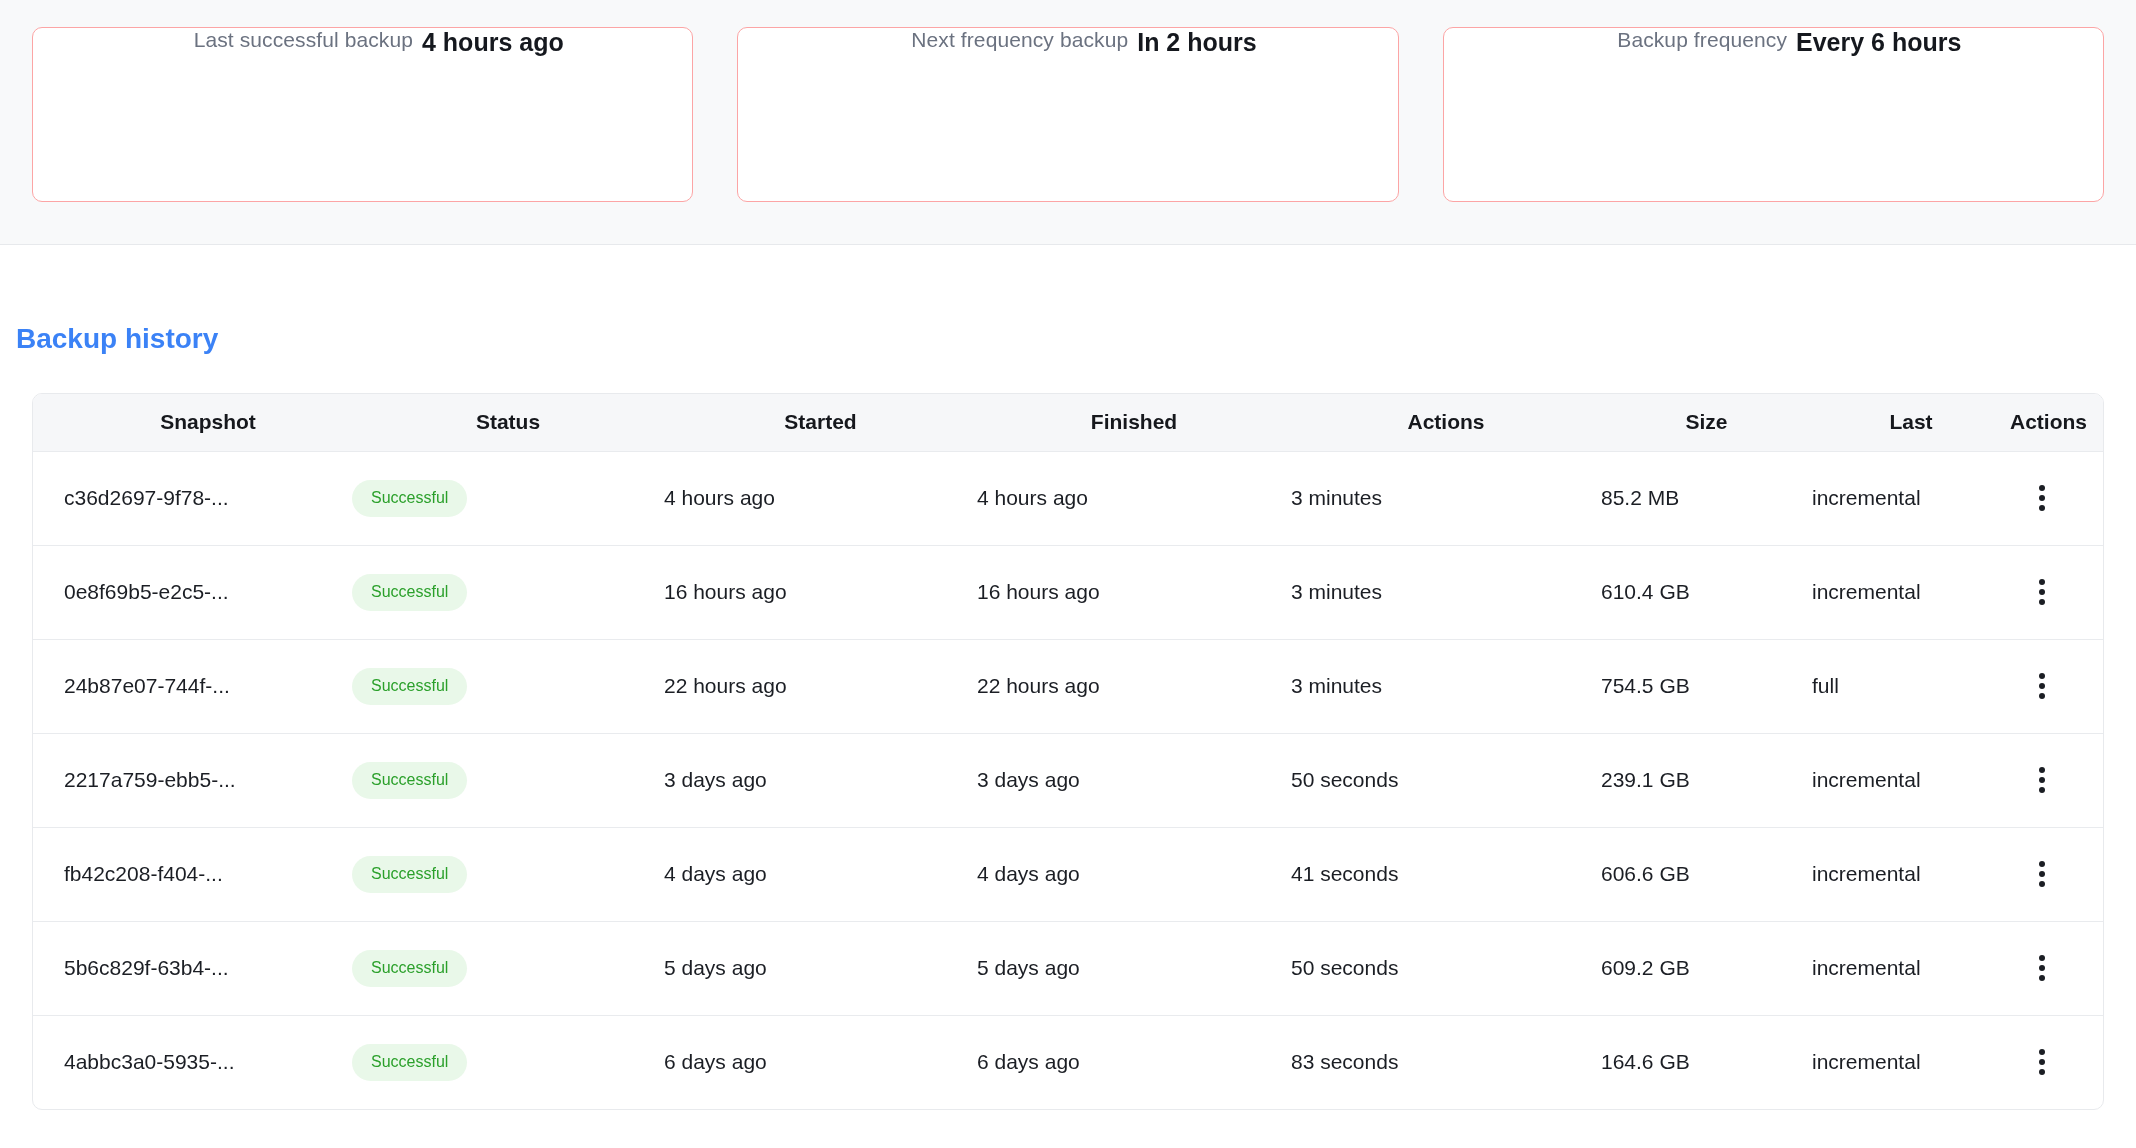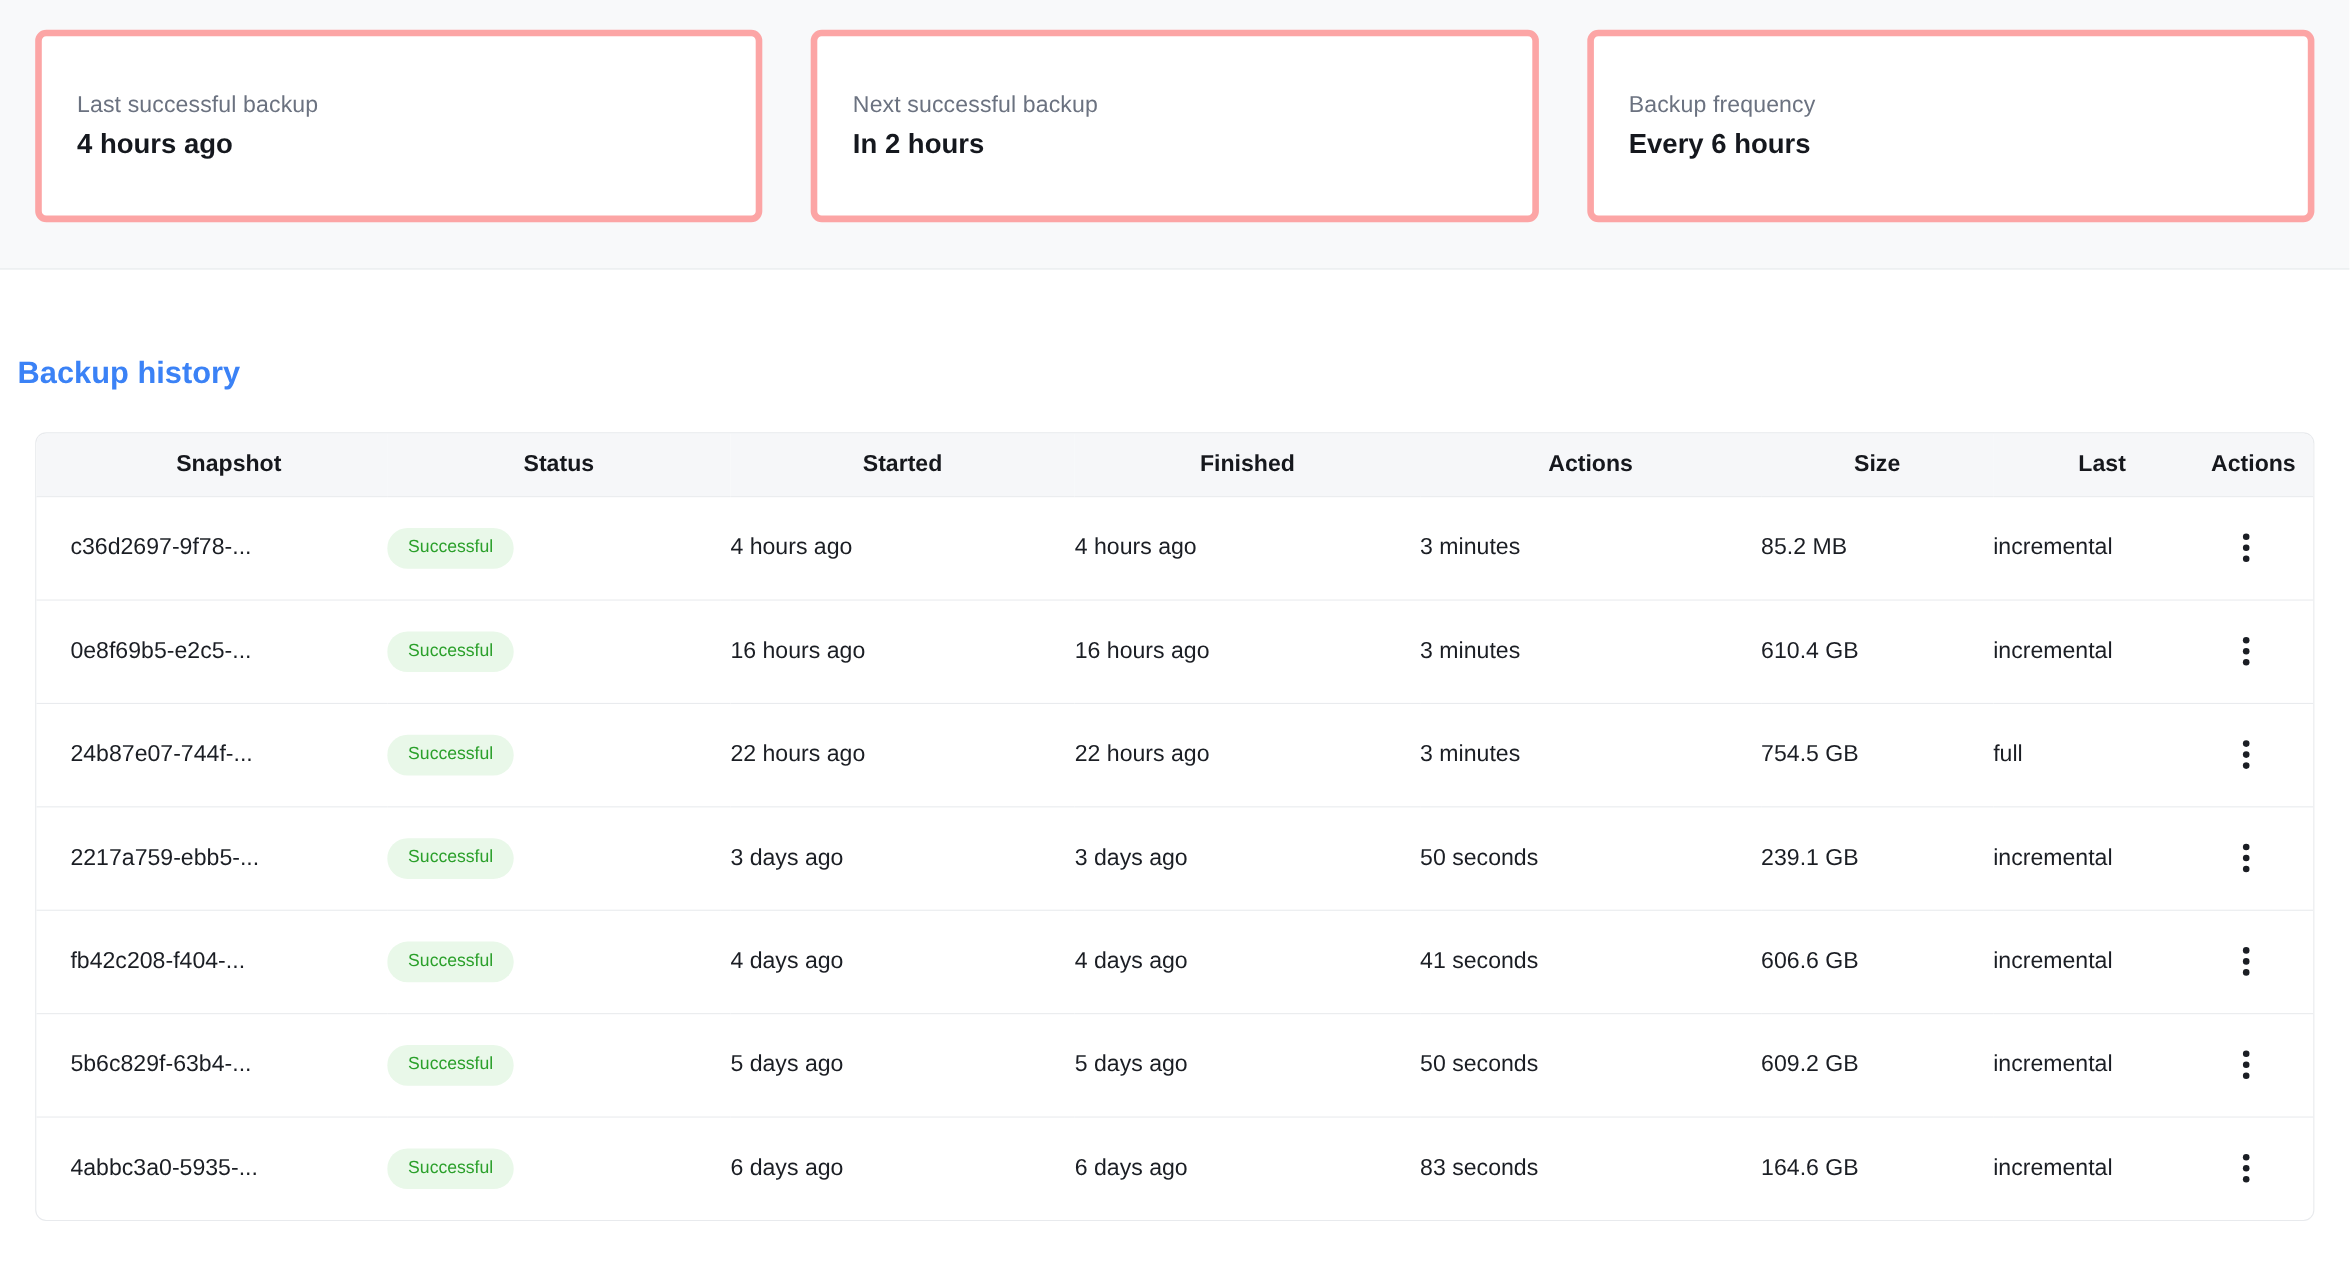--- a/index.html
+++ b/index.html
@@ -21,24 +21,23 @@
     padding: 27px 32px 0 32px;
   }
   .stats-row {
     display: flex;
     gap: 44px;
   }
   .stat-card {
     flex: 1;
     height: 175px;
     background: #ffffff;
-    border: 6px solid #fca5a5;
+    border: 1px solid #fca5a5;
     border-radius: 10px;
     display: flex;
-    flex-direction: column;
     justify-content: center;
     padding-left: 32px;
     gap: 9px;
   }
   .stat-label {
     font-size: 21px;
     color: #6b7280;
     letter-spacing: 0.1px;
   }
   .stat-value {
@@ -127,21 +126,21 @@
 </head>
 <body>
 
 <div class="stats-band">
   <div class="stats-row">
     <div class="stat-card">
       <div class="stat-label">Last successful backup</div>
       <div class="stat-value">4 hours ago</div>
     </div>
     <div class="stat-card">
-      <div class="stat-label">Next successful backup</div>
+      <div class="stat-label">Next frequency backup</div>
       <div class="stat-value">In 2 hours</div>
     </div>
     <div class="stat-card">
       <div class="stat-label">Backup frequency</div>
       <div class="stat-value">Every 6 hours</div>
     </div>
   </div>
 </div>
 
 <h2 class="section-title">Backup history</h2>

